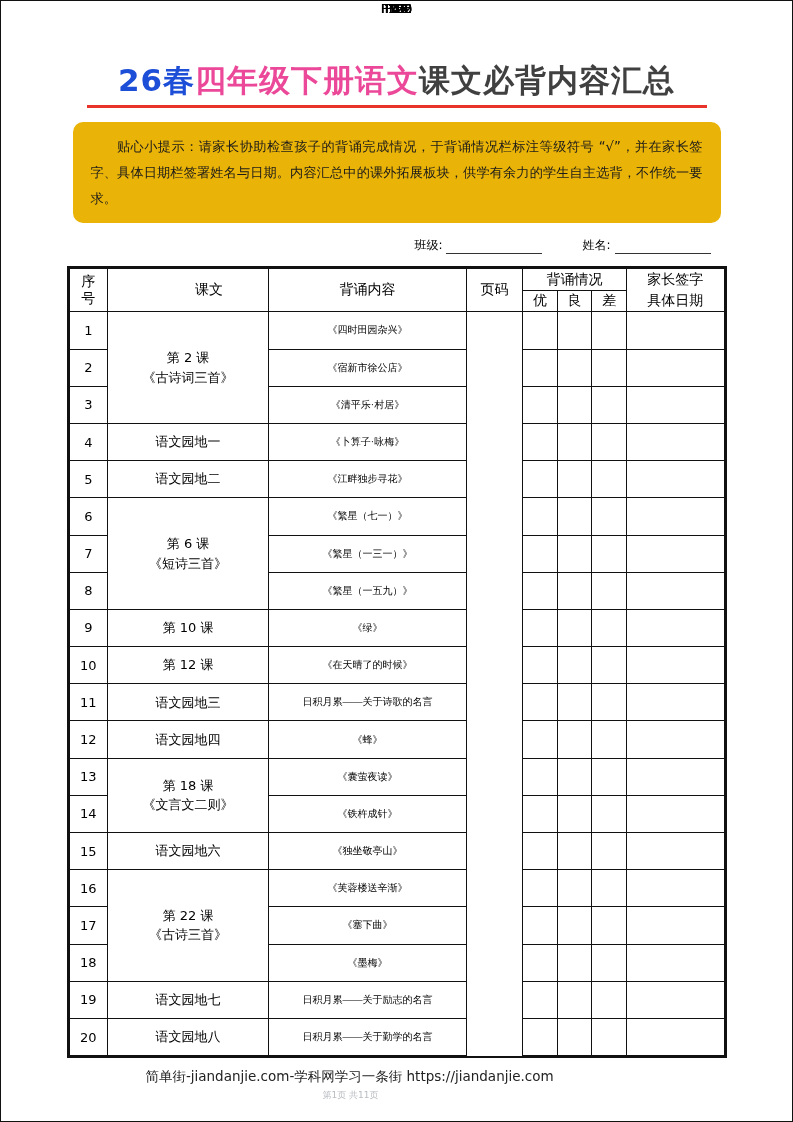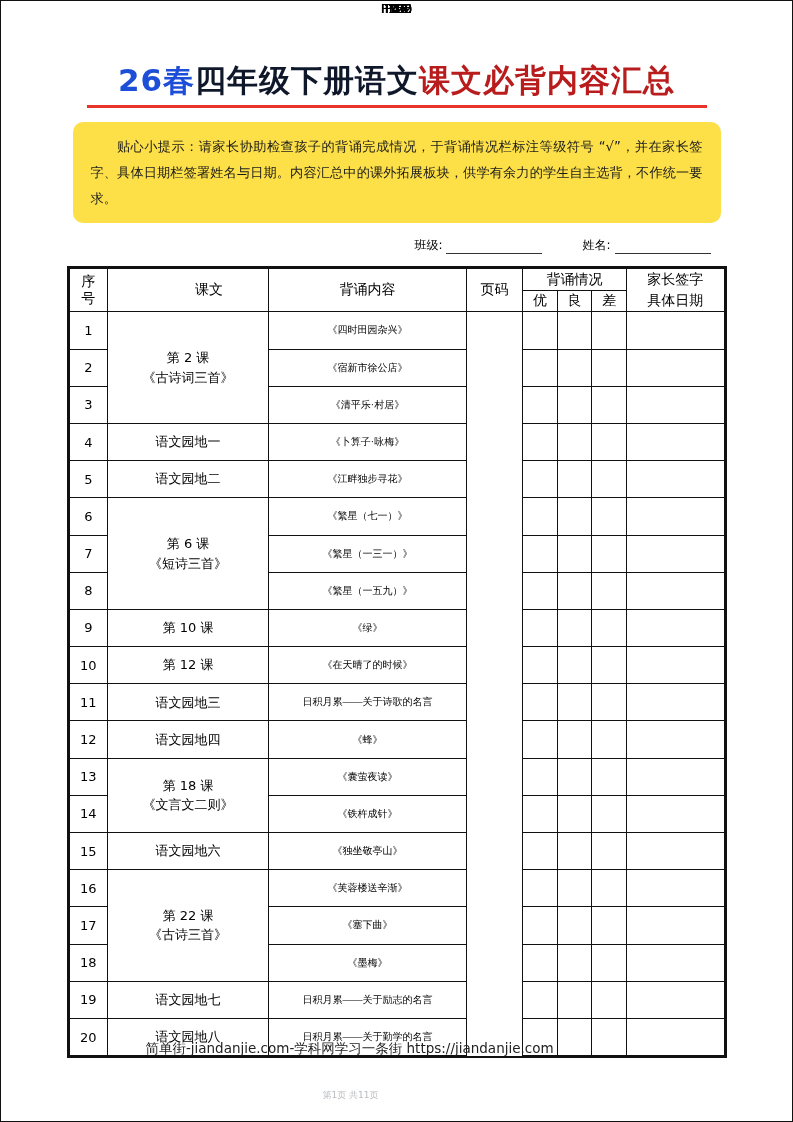--- a/index.html
+++ b/index.html
@@ -28,34 +28,34 @@
     text-align: center;
     margin-top: 62px;
     font-family: "DejaVu Sans", sans-serif;
     font-weight: bold;
     font-size: 31px;
     letter-spacing: 1px;
     line-height: 1.2;
     white-space: nowrap;
   }
   .title .red { color: #1d4ed8; }
-  .title .black { color: #0f172a; }
-  .title .blue { color: #b91c1c; }
+  .title .black { color: #ec4899; }
+  .title .blue { color: #404040; }
   .title-underline {
     width: 620px;
     height: 3px;
     background: #e8332a;
     margin: 6px auto 0 auto;
   }
 
   
   .tipbox {
     width: 648px;
     margin: 14px auto 0 auto;
-    background: #fde047;
+    background: #eab308;
     border-radius: 10px;
     padding: 12px 18px 12px 18px;
     box-sizing: border-box;
     font-family: "DejaVu Sans", sans-serif;
     font-size: 13.2px;
     line-height: 1.95;
     color: #1a1a1a;
     text-align: justify;
   }
   .tipbox .indent { display: inline-block; width: 26px; }
@@ -113,21 +113,21 @@
   tbody td.lesson { font-size: 13px; line-height: 1.5; }
   tbody td.content { font-size: 10px; font-family: Liberation Serif, serif; }
   tbody td.page { font-size: 12.5px; }
 
   .two-line { display: block; }
 
   
   .footer {
     position: absolute;
     left: 0;
-    top: 1040px;
+    top: 1068px;
     width: 699px;
     text-align: center;
     font-family: "DejaVu Sans", sans-serif;
     font-size: 13.5px;
     color: #222;
   }
   .pagenum {
     position: absolute;
     left: 0;
     top: 1089px;

